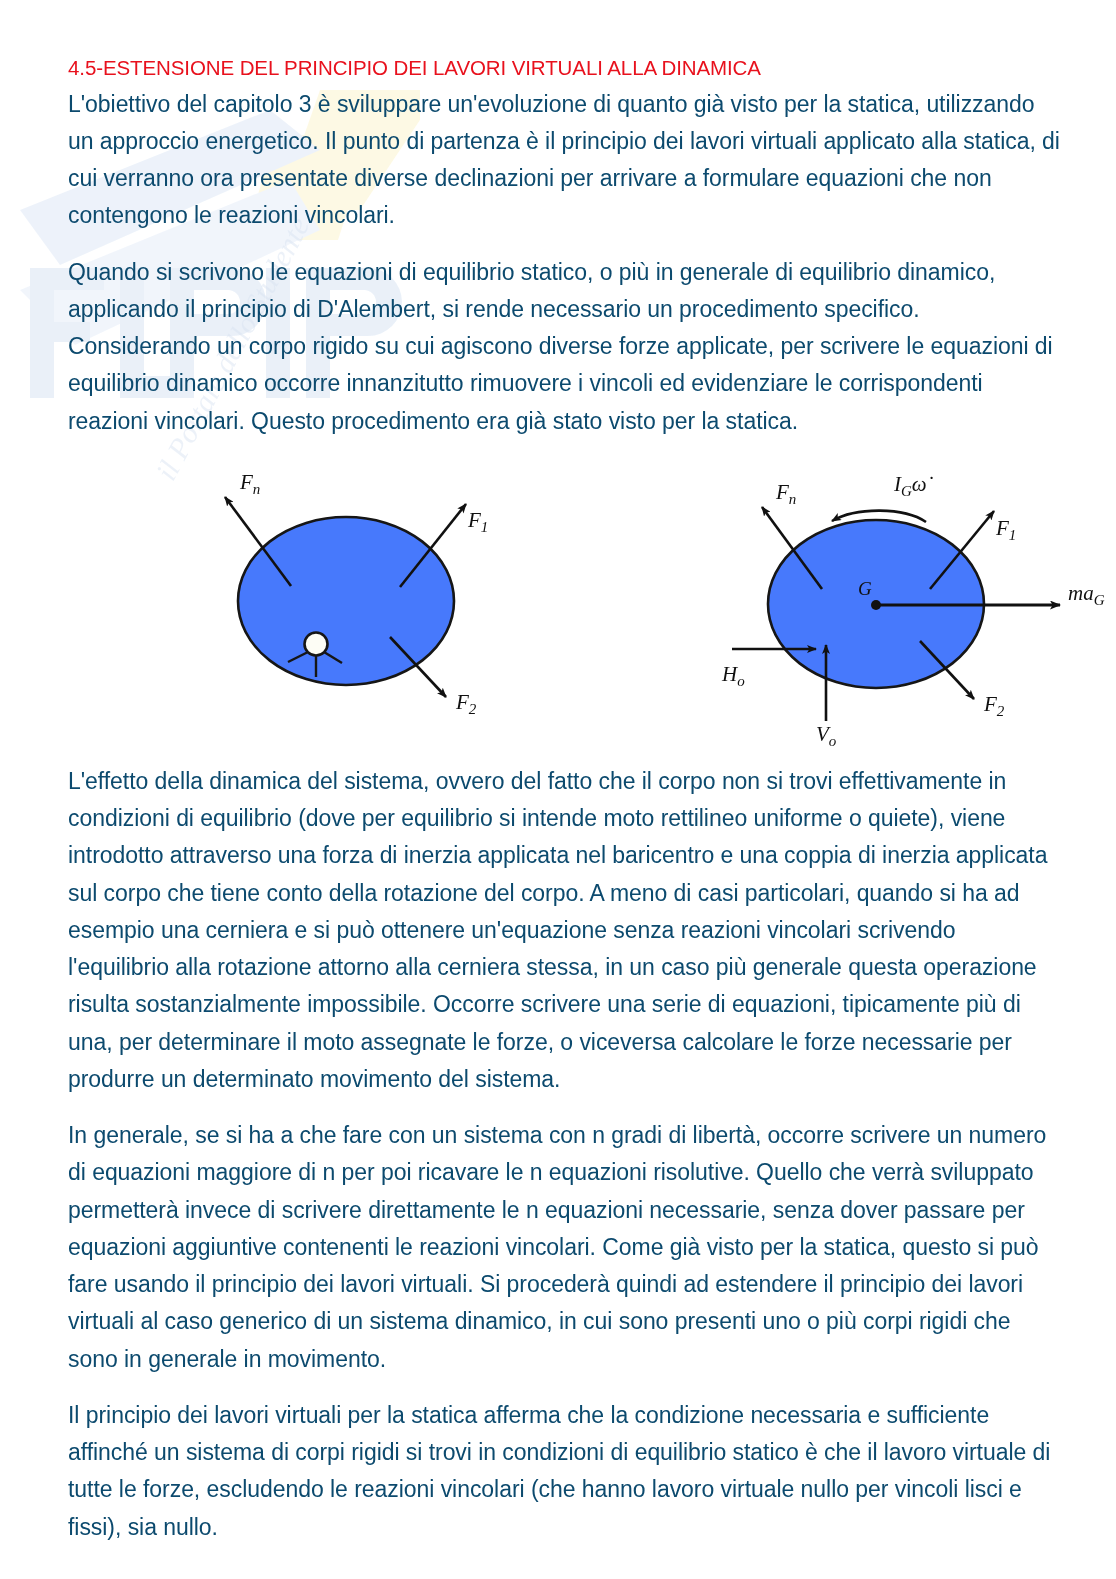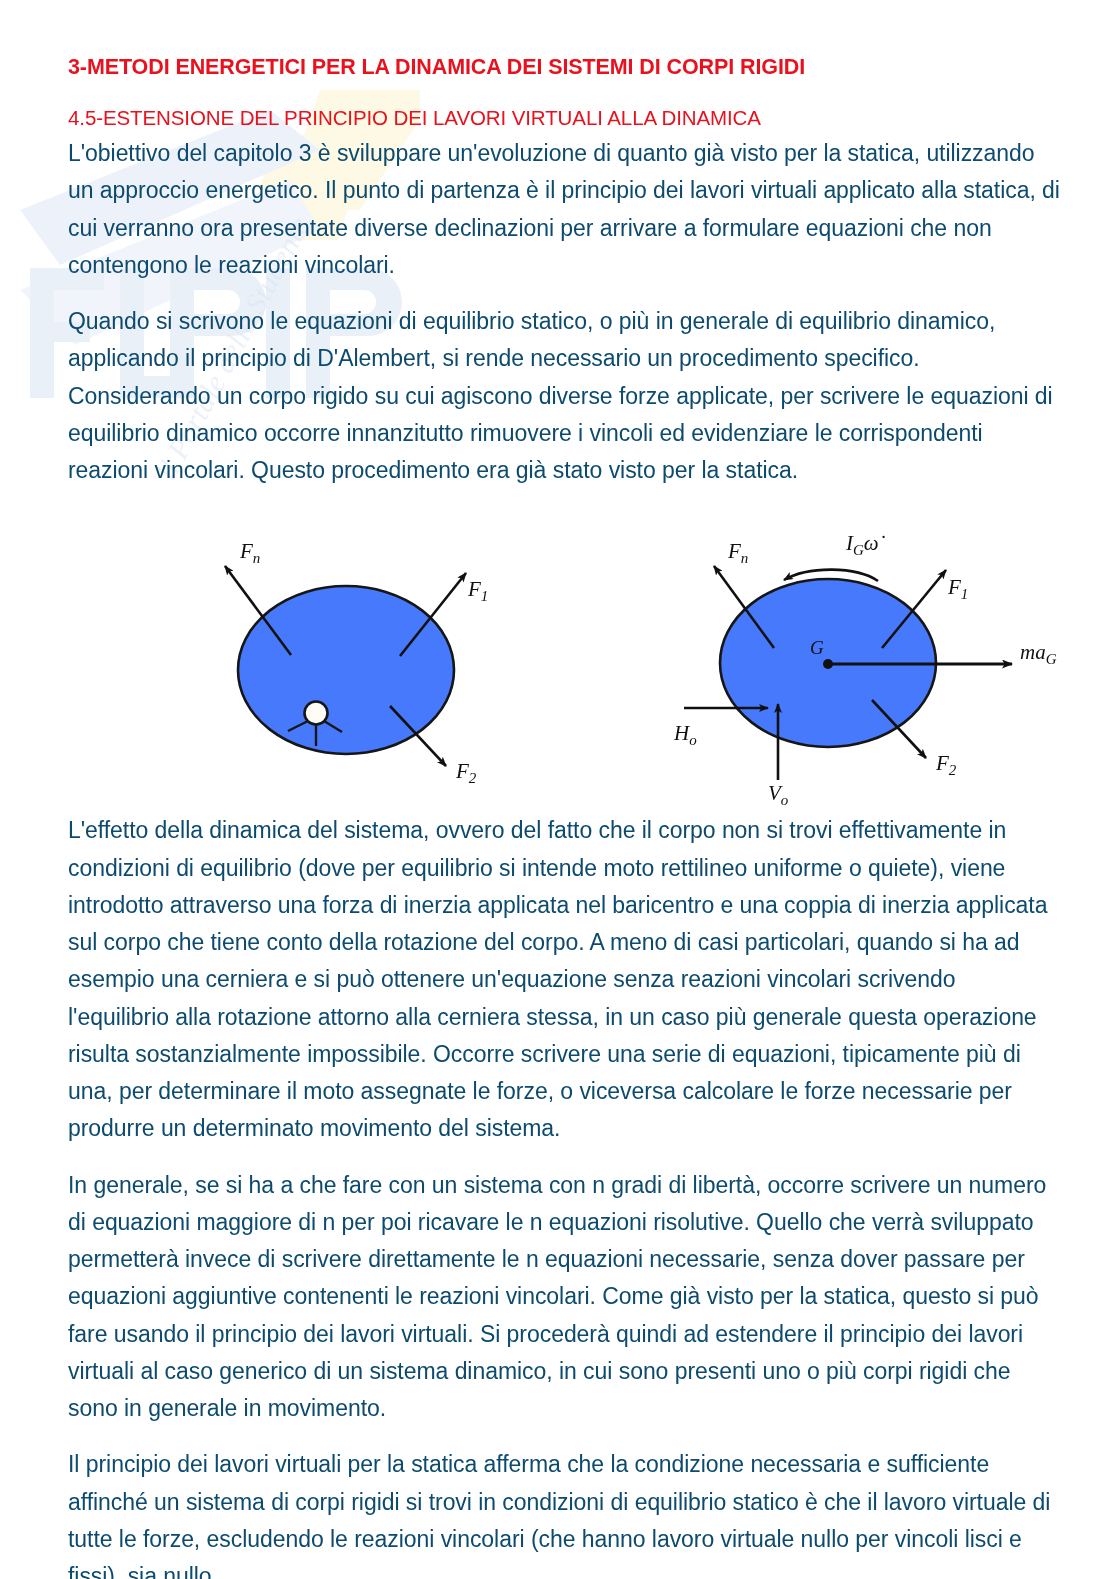--- a/index.html
+++ b/index.html
@@ -64,23 +64,24 @@
     letter-spacing: -0.05px;
   }
   p.para.tight { margin-bottom: 8px; }
   p.para.first { margin-top: 0; }
 
   
   .figure-row {
     position: relative;
     display: flex;
     justify-content: flex-start;
-    align-items: flex-end;
+    align-items: flex-start;
     margin: 12px 0 14px 0;
     height: 290px;
+    gap: 48px;
   }
   .fig {
     position: relative;
   }
   .fig-left  { margin-left: 110px; }
   .fig-right { margin-left: 152px; }
   svg.diagram { display: block; overflow: visible; }
 
   .mlabel { font-family: "Liberation Serif", serif; font-style: italic; }
 </style>
@@ -112,21 +113,20 @@
       </g>
 
       <g opacity="0.5" transform="rotate(-62 215 250)">
         <text x="60" y="262" font-family="Liberation Serif, serif" font-size="30" font-style="italic" fill="#dae4f2">il Portale dello Studente</text>
       </g>
     </svg>
   </div>
 
   <div class="content">
 
-    <h1 class="doc-title">3-METODI ENERGETICI PER LA DINAMICA DEI SISTEMI DI CORPI RIGIDI</h1>
 
     <h2 class="doc-subtitle">4.5-ESTENSIONE DEL PRINCIPIO DEI LAVORI VIRTUALI ALLA DINAMICA</h2>
 
     <p class="para first">L'obiettivo del capitolo 3 è sviluppare un'evoluzione di quanto già visto per la statica, utilizzando un approccio energetico. Il punto di partenza è il principio dei lavori virtuali applicato alla statica, di cui verranno ora presentate diverse declinazioni per arrivare a formulare equazioni che non contengono le reazioni vincolari.</p>
 
     <p class="para">Quando si scrivono le equazioni di equilibrio statico, o più in generale di equilibrio dinamico, applicando il principio di D'Alembert, si rende necessario un procedimento specifico. Considerando un corpo rigido su cui agiscono diverse forze applicate, per scrivere le equazioni di equilibrio dinamico occorre innanzitutto rimuovere i vincoli ed evidenziare le corrispondenti reazioni vincolari. Questo procedimento era già stato visto per la statica.</p>
 
     <div class="figure-row">
 
       <div class="fig fig-left">

